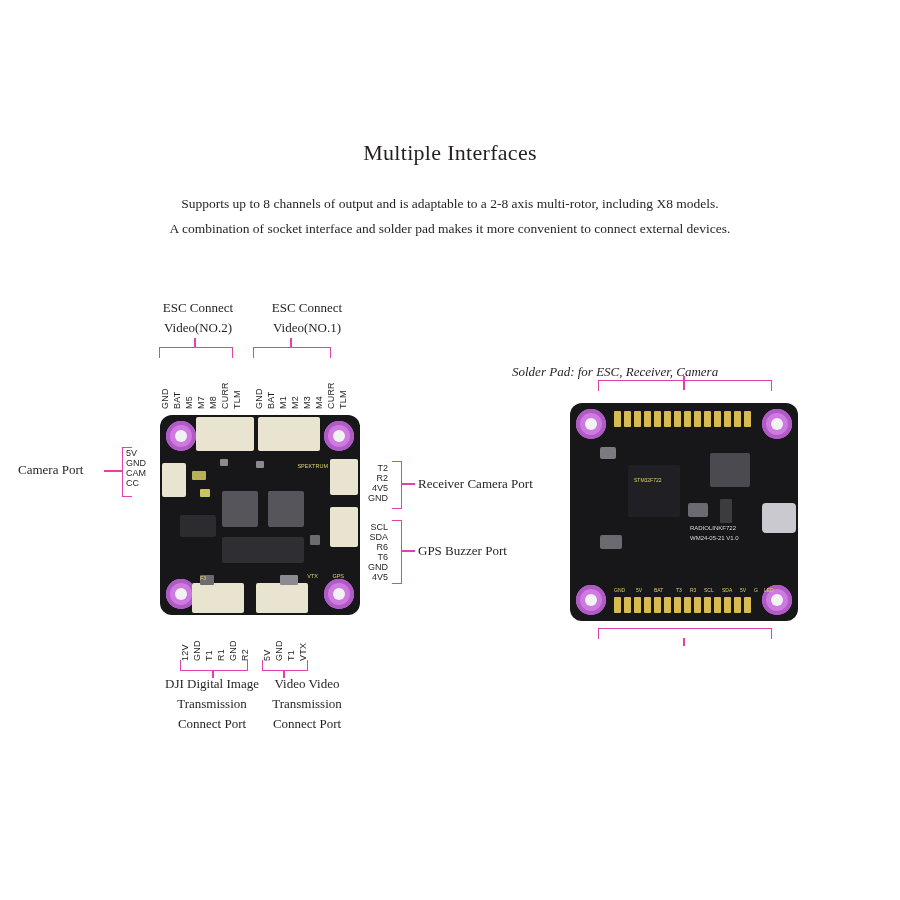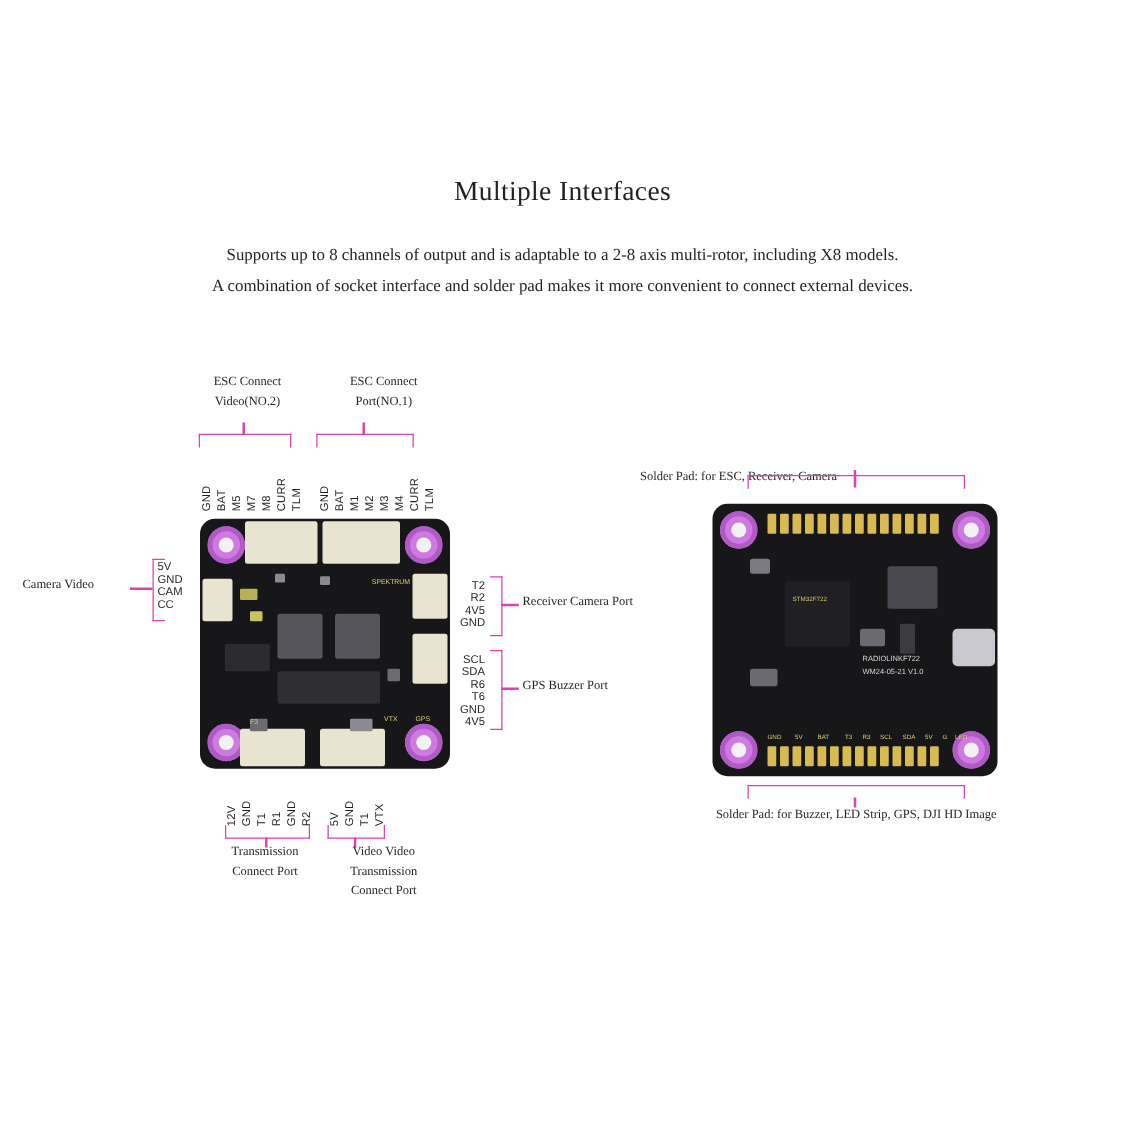--- a/index.html
+++ b/index.html
@@ -32,21 +32,21 @@
     width: 900px;
     text-align: center;
     font-size: 13.5px;
   }
   .sub1 { top: 196px; }
   .sub2 { top: 221px; }
 
   
   .lbl {
     position: absolute;
-    font-size: 10px;
+    font-size: 13px;
     white-space: nowrap;
     line-height: 1.55;
   }
   .lbl.center { text-align: center; }
 
   
   .vpin {
     position: absolute;
     font-size: 9px;
     font-family: "Liberation Sans", sans-serif;
@@ -147,21 +147,21 @@
 <div class="subtitle sub1">Supports up to 8 channels of output and is adaptable to a 2-8 axis multi-rotor, including X8 models.</div>
 <div class="subtitle sub2">A combination of socket interface and solder pad makes it more convenient to connect external devices.</div>
 
 <div class="lbl center" style="left:138px; top:298px; width:120px;">
   <div>ESC Connect</div>
   <div>Video(NO.2)</div>
 </div>
 
 <div class="lbl center" style="left:250px; top:298px; width:114px;">
   <div>ESC Connect</div>
-  <div>Port(NO.1)</div>
+  <div>Video(NO.1)</div>
 </div>
 
 <div class="brk brk-top" style="left:159px; top:347px; width:72px; height:10px;"></div>
 <div class="brk brk-top" style="left:253px; top:347px; width:76px; height:10px;"></div>
 <div class="tick" style="left:194px; top:338px; width:1.6px; height:10px;"></div>
 <div class="tick" style="left:290px; top:338px; width:1.6px; height:10px;"></div>
 
 <div class="vpin" style="left:160px; top:363px; height:46px;">GND</div>
 <div class="vpin" style="left:172px; top:363px; height:46px;">BAT</div>
 <div class="vpin" style="left:184px; top:363px; height:46px;">M5</div>
@@ -207,21 +207,21 @@
   <div class="cap" style="left:96px; top:46px; width:8px; height:7px; background:#8a8a90;"></div>
   <div class="cap" style="left:120px; top:160px; width:18px; height:10px; background:#8a8a90;"></div>
   <div class="cap" style="left:40px; top:160px; width:14px; height:10px; background:#6b6b70;"></div>
 
   <div class="silk silk-y" style="right:32px; top:48px;">SPEKTRUM</div>
   <div class="silk silk-y" style="right:42px; bottom:36px;">VTX</div>
   <div class="silk silk-y" style="right:16px; bottom:36px;">GPS</div>
   <div class="silk silk-y" style="left:40px; bottom:34px;">F3</div>
 </div>
 
-<div class="lbl" style="left:18px; top:460px;">Camera  Video</div>
+<div class="lbl" style="left:18px; top:460px;">Camera  Port</div>
 <div class="tick" style="left:104px; top:470px; width:18px; height:1.6px;"></div>
 <div class="brk brk-left" style="left:122px; top:447px; width:9px; height:48px;"></div>
 <div class="hpin" style="left:126px; top:448px;">
   <div>5V</div>
   <div>GND</div>
   <div>CAM</div>
   <div>CC</div>
 </div>
 
 <div class="hpin" style="left:366px; top:463px; text-align:right; width:22px;">
@@ -257,30 +257,31 @@
 <div class="vpin" style="left:274px; top:619px; height:42px;">GND</div>
 <div class="vpin" style="left:286px; top:619px; height:42px;">T1</div>
 <div class="vpin" style="left:298px; top:619px; height:42px;">VTX</div>
 
 <div class="brk brk-bottom" style="left:180px; top:660px; width:66px; height:10px;"></div>
 <div class="brk brk-bottom" style="left:262px; top:660px; width:44px; height:10px;"></div>
 <div class="tick" style="left:212px; top:670px; width:1.6px; height:8px;"></div>
 <div class="tick" style="left:283px; top:670px; width:1.6px; height:8px;"></div>
 
 <div class="lbl center" style="left:122px; top:674px; width:180px;">
+  <div>DJI Digital Image</div>
   <div>Transmission</div>
   <div>Connect Port</div>
 </div>
 <div class="lbl center" style="left:248px; top:674px; width:118px;">
   <div>Video Video</div>
   <div>Transmission</div>
   <div>Connect Port</div>
 </div>
 
-<div class="lbl" style="left:512px; top:374px;">Solder Pad: for ESC, Receiver, Camera</div>
+<div class="lbl" style="left:512px; top:362px;font-style:italic;">Solder Pad: for ESC, Receiver, Camera</div>
 <div class="tick" style="left:683px; top:376px; width:1.6px; height:14px;"></div>
 <div class="brk brk-bottom" style="left:598px; top:380px; width:172px; height:10px; border-top:1.6px solid #e040b0; border-bottom:none;"></div>
 
 <div class="board" style="left:570px; top:403px; width:228px; height:218px;">
   <div class="hole" style="left:6px;  top:6px;"></div>
   <div class="hole" style="right:6px; top:6px;"></div>
   <div class="hole" style="left:6px;  bottom:6px;"></div>
   <div class="hole" style="right:6px; bottom:6px;"></div>
 
   <div class="pad-row" style="left:44px; top:8px;">
@@ -338,14 +339,13 @@
   <div class="silk silk-y" style="left:152px; bottom:28px; font-size:5px;">SDA</div>
   <div class="silk silk-y" style="left:170px; bottom:28px; font-size:5px;">5V</div>
   <div class="silk silk-y" style="left:184px; bottom:28px; font-size:5px;">G</div>
   <div class="silk silk-y" style="left:194px; bottom:28px; font-size:5px;">LED</div>
 </div>
 
 <div class="brk brk-top" style="left:598px; top:628px; width:172px; height:10px;"></div>
 <div class="tick" style="left:683px; top:638px; width:1.6px; height:8px;"></div>
 
 <div class="lbl center" style="left:470px; top:644px; width:430px;">
-  <div>Solder Pad: for Buzzer, LED Strip, GPS, DJI HD Image</div>
 </div>
 
 </body></html>

